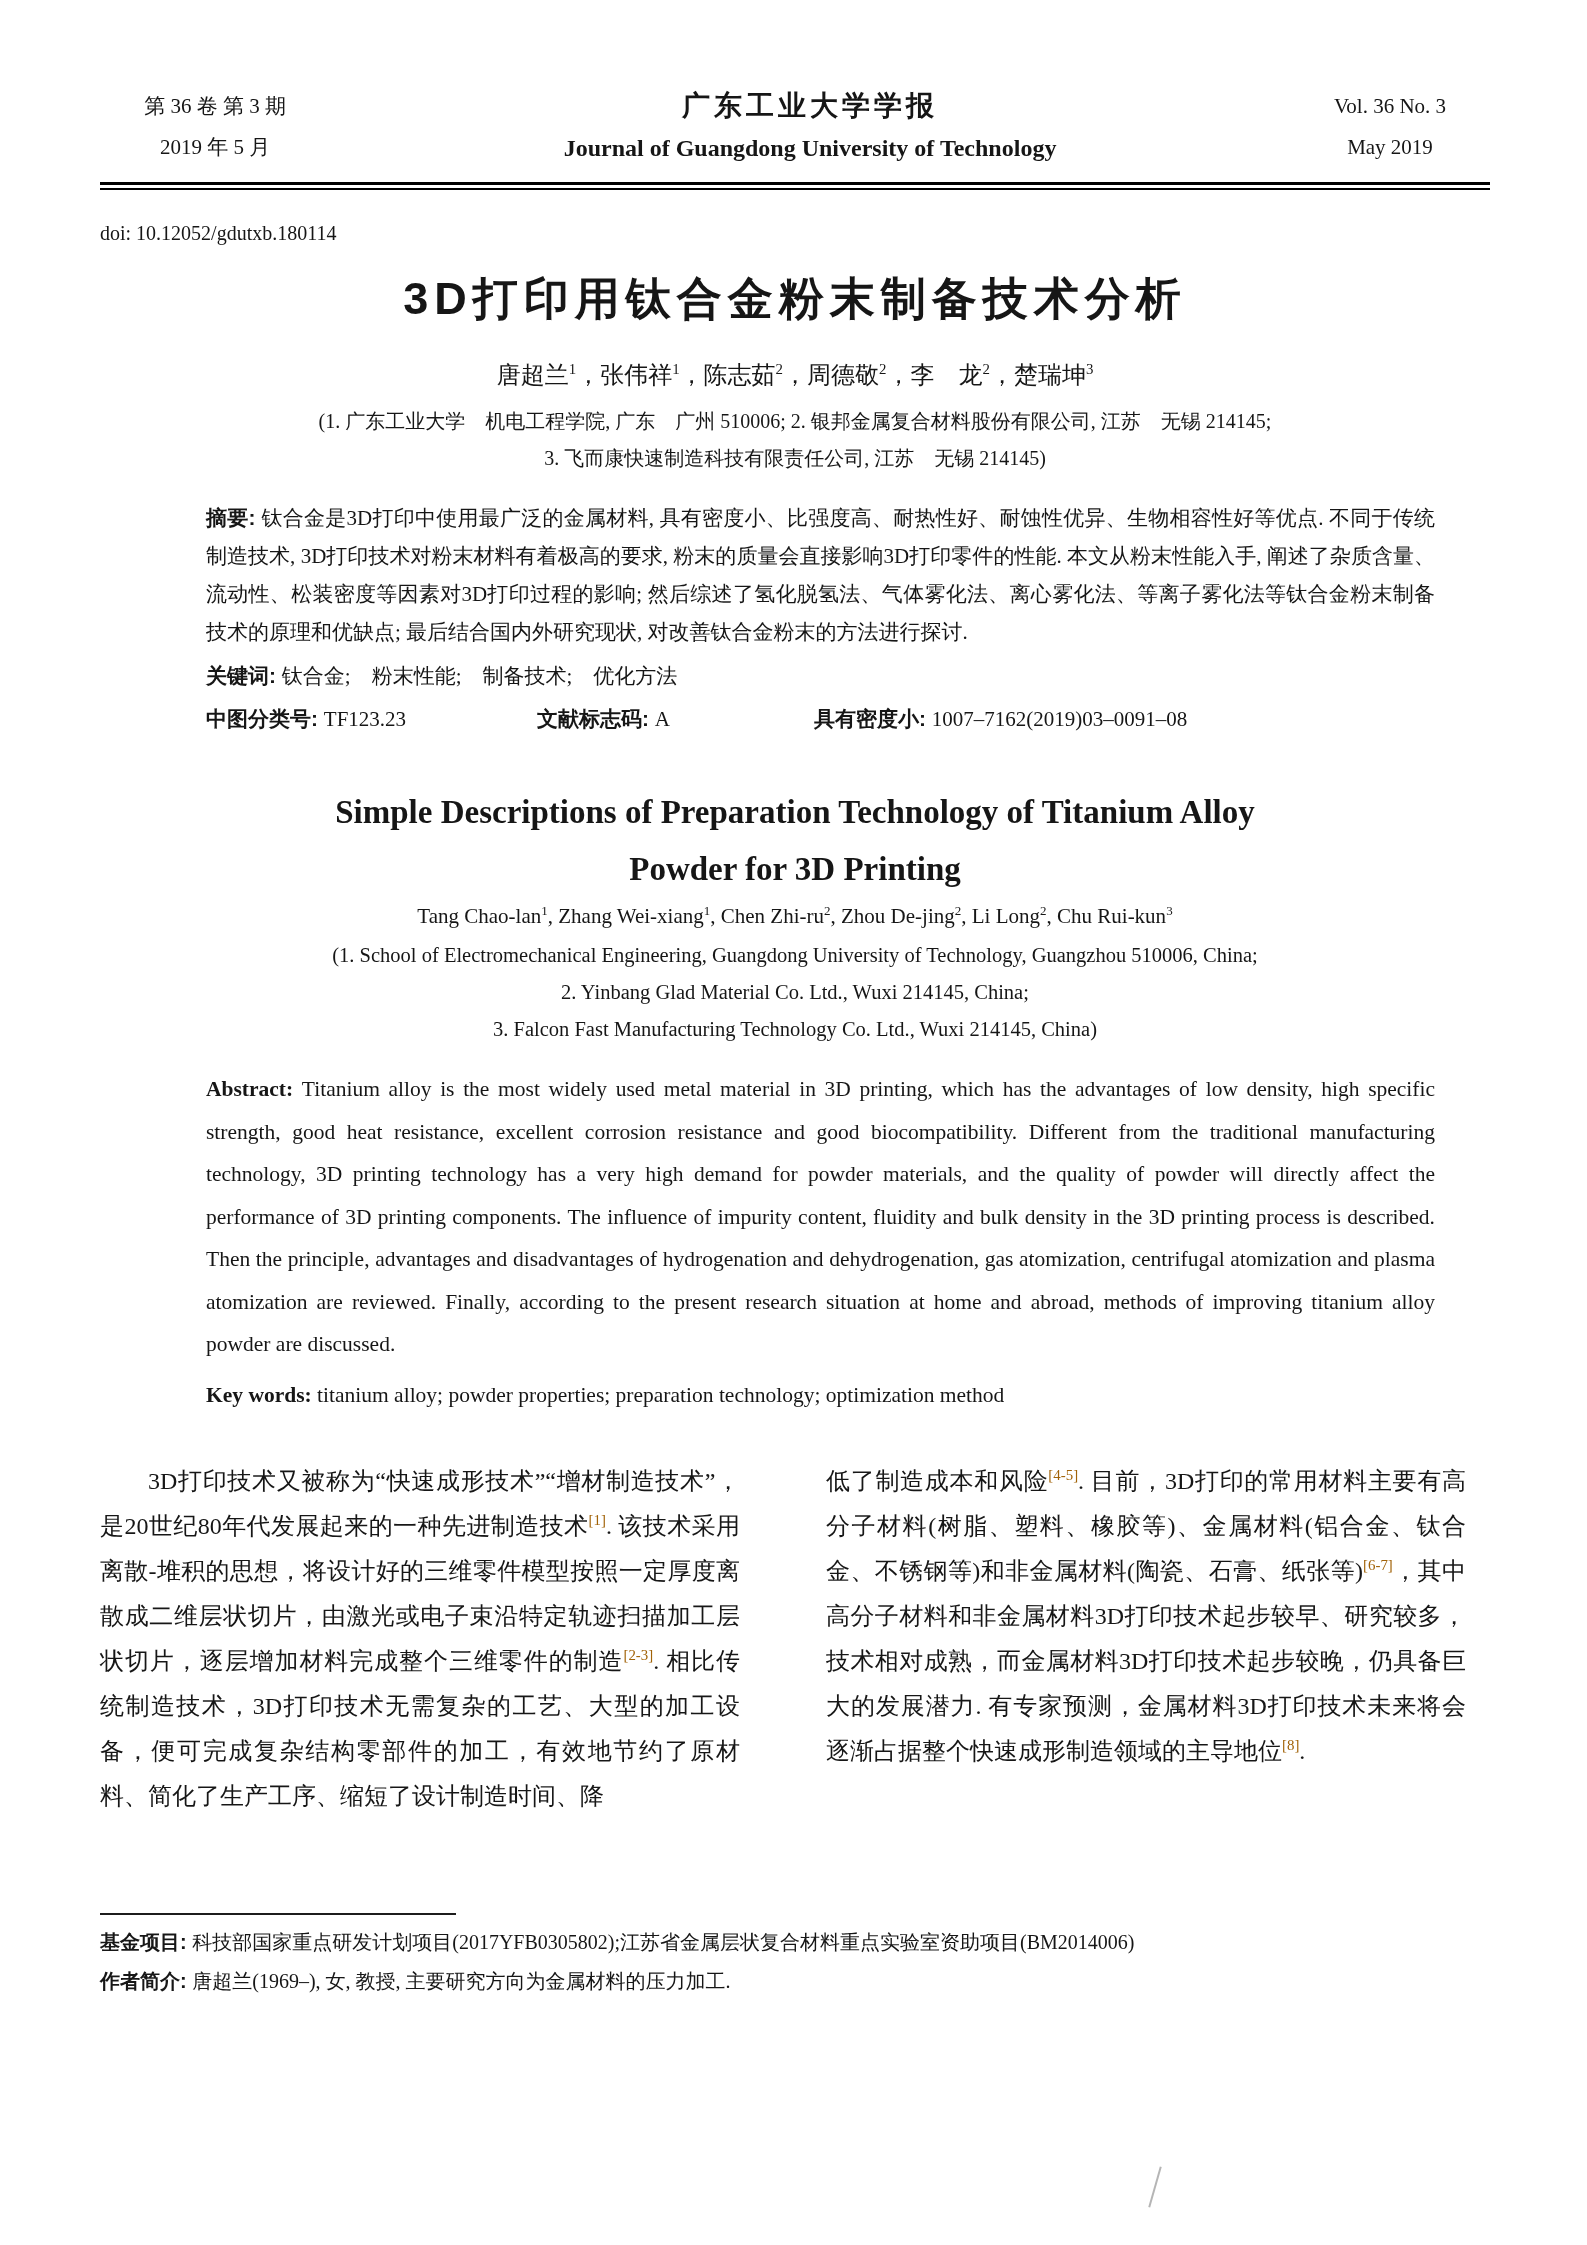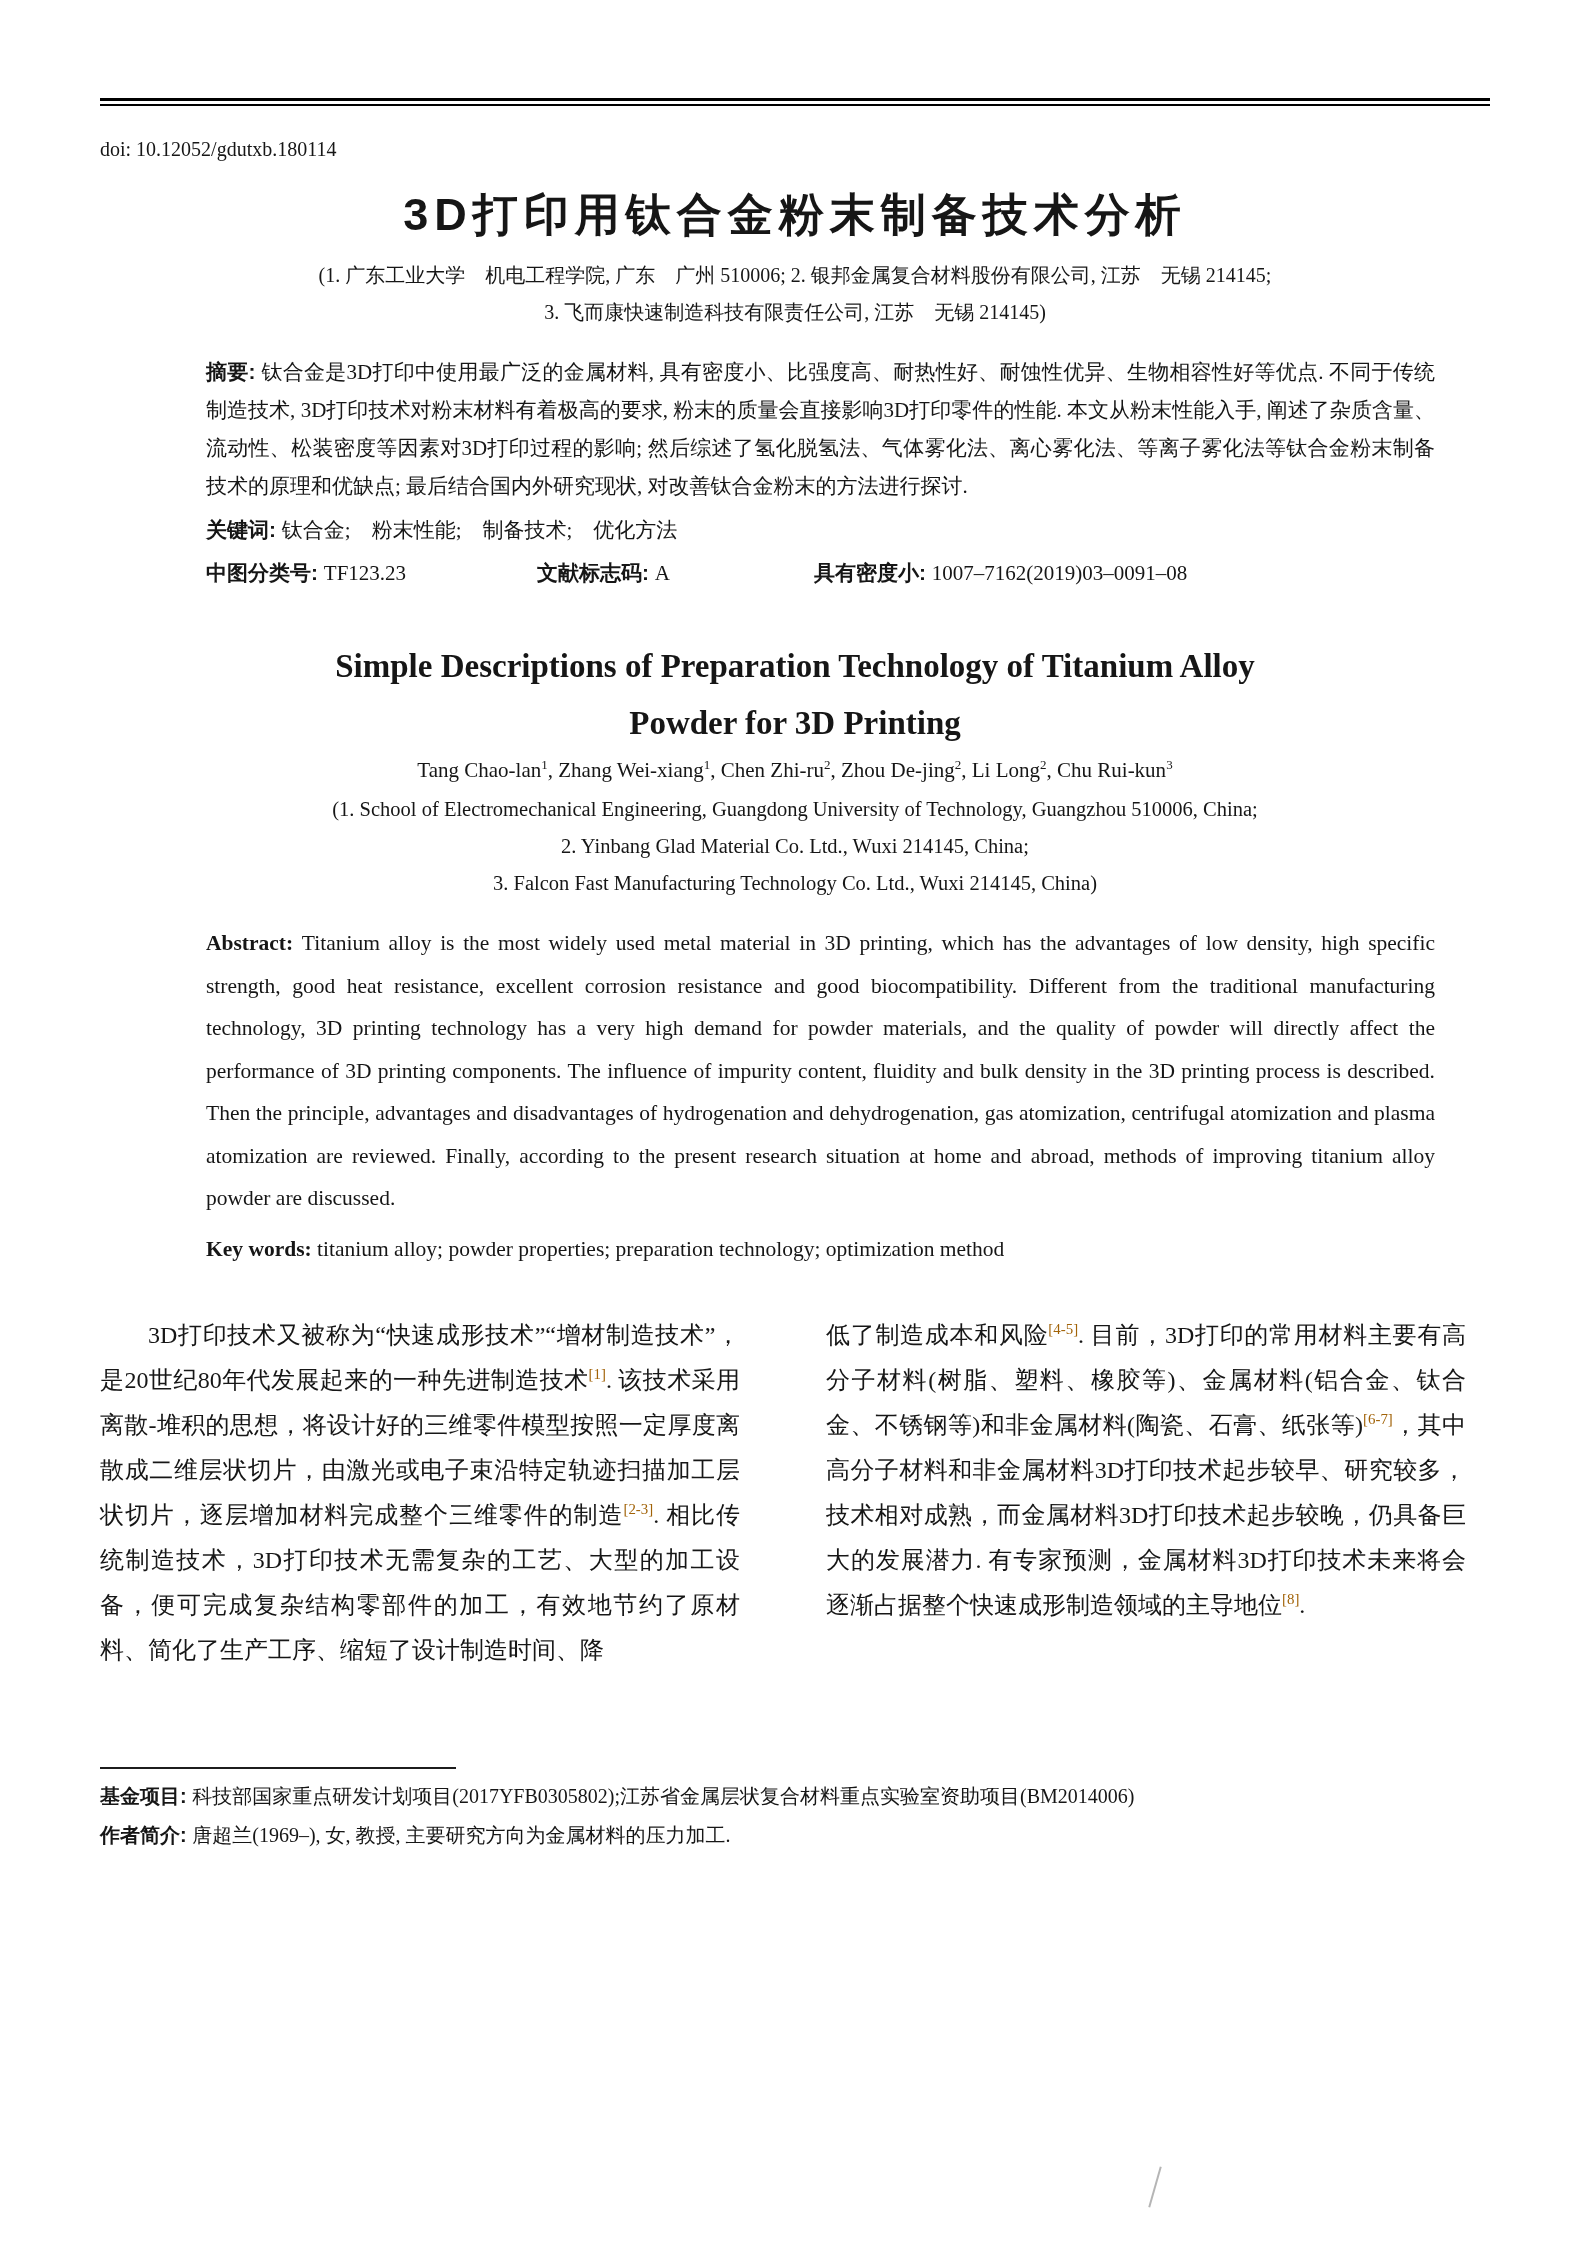--- a/index.html
+++ b/index.html
@@ -57,25 +57,40 @@
   .fn-row { white-space:nowrap; }
 
   .stray-slash { position:absolute; left:1154px; top:2166px; width:2px; height:42px;
                  background:#b5b5b5; transform:rotate(16deg); }
 </style>
 </head>
 <body>
 
 <div class="page">
 
+  <div class="hdr">
+    <div class="hdr-cell-left">
+      <div>第 36 卷 第 3 期</div>
+      <div>2019 年 5 月</div>
+    </div>
+    <div class="hdr-cell-center">
+      <div class="hdr-zh">广东工业大学学报</div>
+      <div class="hdr-en">Journal of Guangdong University of Technology</div>
+    </div>
+    <div class="hdr-cell-right">
+      <div>Vol. 36  No. 3</div>
+      <div>May 2019</div>
+    </div>
+  </div>
   <div class="rule-double"></div>
 
   <div class="doi">doi: 10.12052/gdutxb.180114</div>
 
   <h1 class="title-zh" style="margin:24px 0 0 0;">3D打印用钛合金粉末制备技术分析</h1>
+  <div class="authors-zh">唐超兰<sup>1</sup>，张伟祥<sup>1</sup>，陈志茹<sup>2</sup>，周德敬<sup>2</sup>，李　龙<sup>2</sup>，楚瑞坤<sup>3</sup></div>
   <div class="affil-zh">
     <div>(1. 广东工业大学　机电工程学院, 广东　广州 510006; 2. 银邦金属复合材料股份有限公司, 江苏　无锡 214145;</div>
     <div>3. 飞而康快速制造科技有限责任公司, 江苏　无锡 214145)</div>
   </div>
 
   <div class="abstract-zh"><span class="label-zh">摘要: </span><span>钛合金是3D打印中使用最广泛的金属材料, 具有密度小、比强度高、耐热性好、耐蚀性优异、生物相容性好等优点. 不同于传统制造技术, 3D打印技术对粉末材料有着极高的要求, 粉末的质量会直接影响3D打印零件的性能. 本文从粉末性能入手, 阐述了杂质含量、流动性、松装密度等因素对3D打印过程的影响; 然后综述了氢化脱氢法、气体雾化法、离心雾化法、等离子雾化法等钛合金粉末制备技术的原理和优缺点; 最后结合国内外研究现状, 对改善钛合金粉末的方法进行探讨.</span></div>
 
   <div class="kw-zh"><span class="label-zh">关键词: </span><span>钛合金;　粉末性能;　制备技术;　优化方法</span></div>
 
   <div class="meta">

